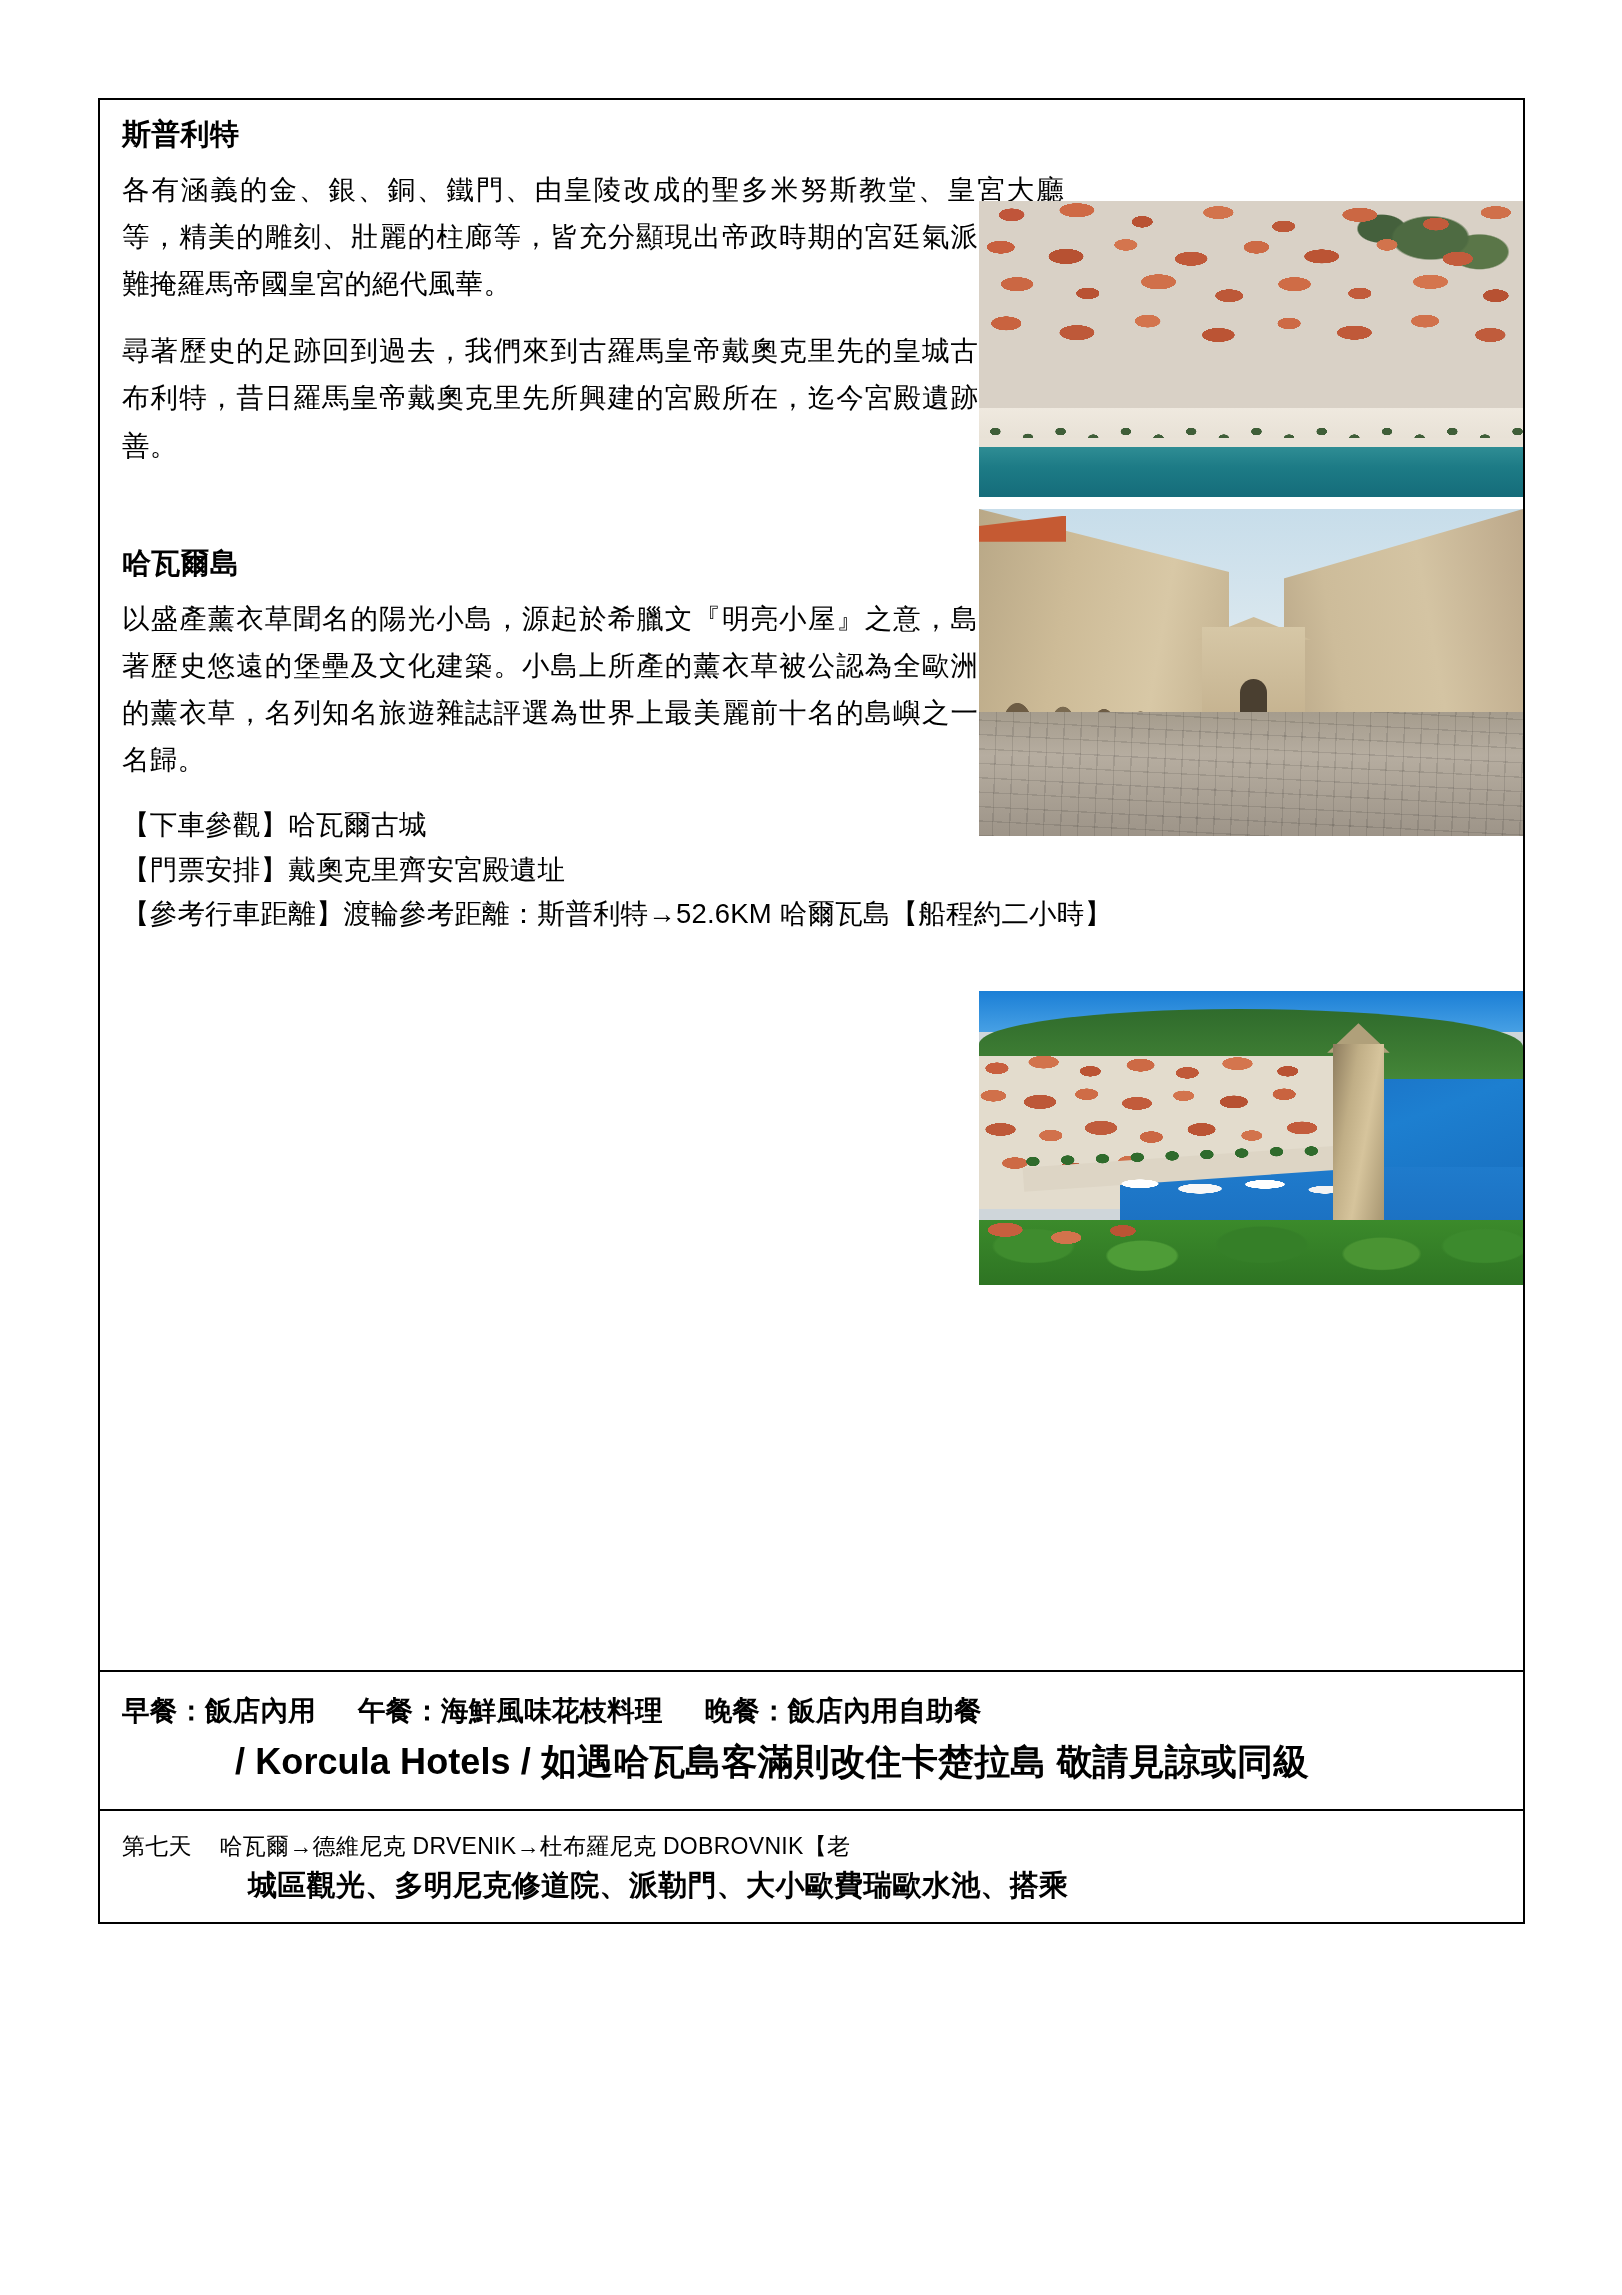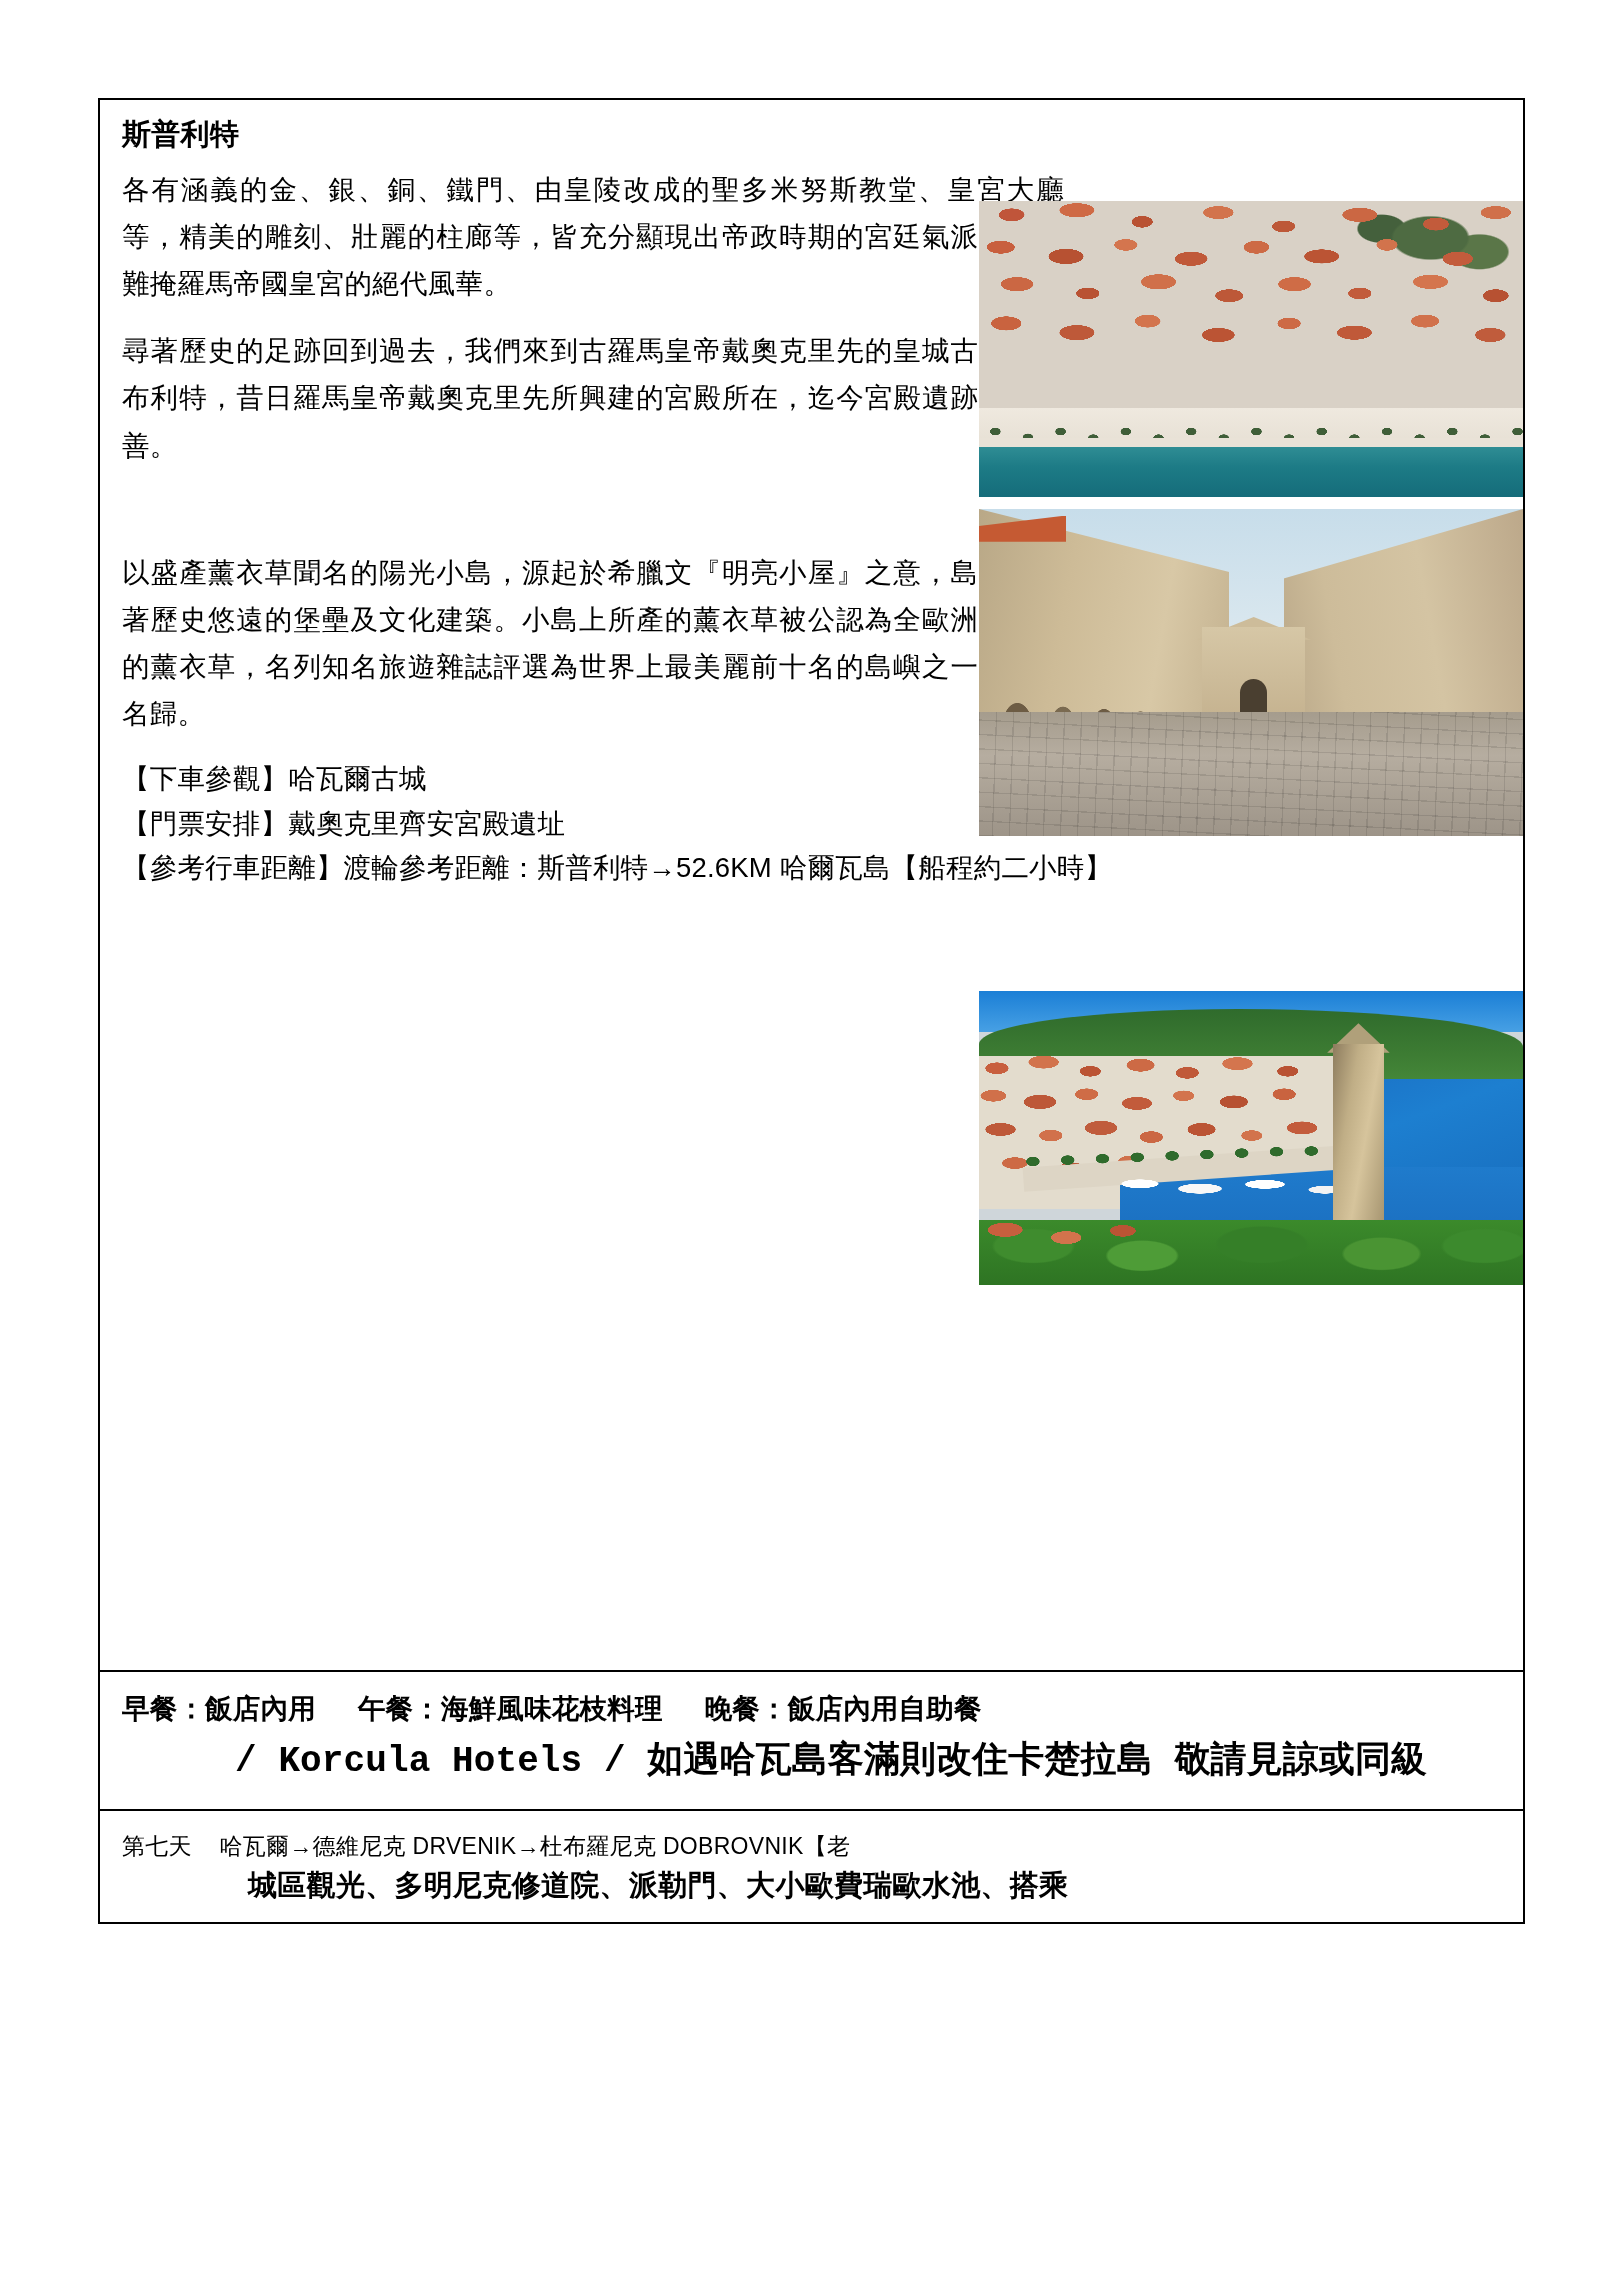--- a/index.html
+++ b/index.html
@@ -327,21 +327,21 @@
     line-height: 1.62;
     margin: 0;
     letter-spacing: 0.2px;
     white-space: nowrap;
   }
   .bullets {
     margin-top: 14.4px;
   }
 
   
-  .meals-row { padding: 17px 22px 18.3px 22px; font-family: Liberation Mono, monospace; }
+  .meals-row { padding: 17px 22px 18.3px 22px; }
   .meals-line {
     font-size: 27.5px;
     font-weight: bold;
     line-height: 1.60;
     letter-spacing: 0.2px;
     white-space: nowrap;
   }
   .meals-line .gap { display:inline-block; width: 42px; }
   .hotel-line {
     font-size: 27.5px;
@@ -431,20 +431,21 @@
 
         <h2 class="attraction-title">斯普利特</h2>
 
         <p class="attraction-body">各有涵義的金、銀、銅、鐵門、由皇陵改成的聖多米努斯教堂、皇宮大廳等，精美的雕刻、壯麗的柱廊等，皆充分顯現出帝政時期的宮廷氣派，在在難掩羅馬帝國皇宮的絕代風華。</p>
 
 
         <p class="attraction-body">尋著歷史的足跡回到過去，我們來到古羅馬皇帝戴奧克里先的皇城古都一斯布利特，昔日羅馬皇帝戴奧克里先所興建的宮殿所在，迄今宮殿遺跡保留完善。</p>
 
         <div class="spacer-lg"></div>
 
+        <h2 class="attraction-title">哈瓦爾島</h2>
 
         <p class="attraction-body">以盛產薰衣草聞名的陽光小島，源起於希臘文『明亮小屋』之意，島上充滿著歷史悠遠的堡壘及文化建築。小島上所產的薰衣草被公認為全歐洲最優質的薰衣草，名列知名旅遊雜誌評選為世界上最美麗前十名的島嶼之一，實至名歸。</p>
       </div>
 
       <div class="bullets">
         <div class="bullet-line">【下車參觀】哈瓦爾古城</div>
         <div class="bullet-line">【門票安排】戴奧克里齊安宮殿遺址</div>
         <div class="bullet-line">【參考行車距離】渡輪參考距離：斯普利特→52.6KM 哈爾瓦島【船程約二小時】</div>
       </div>
 

